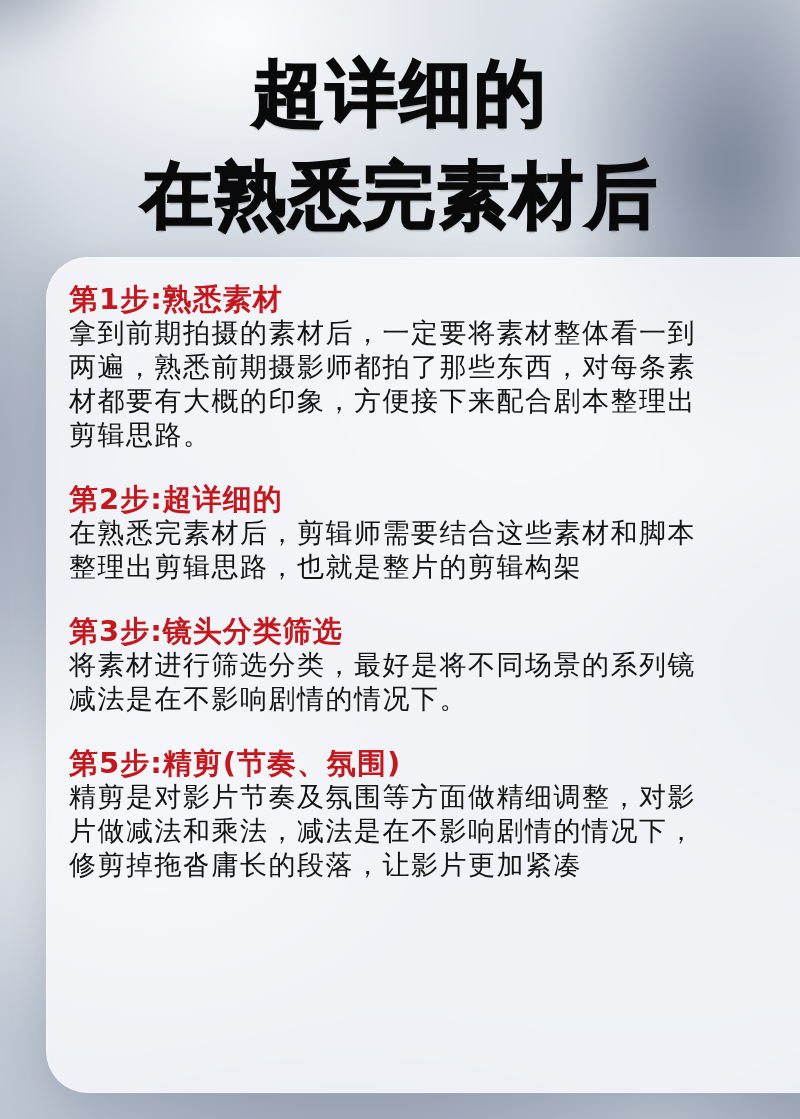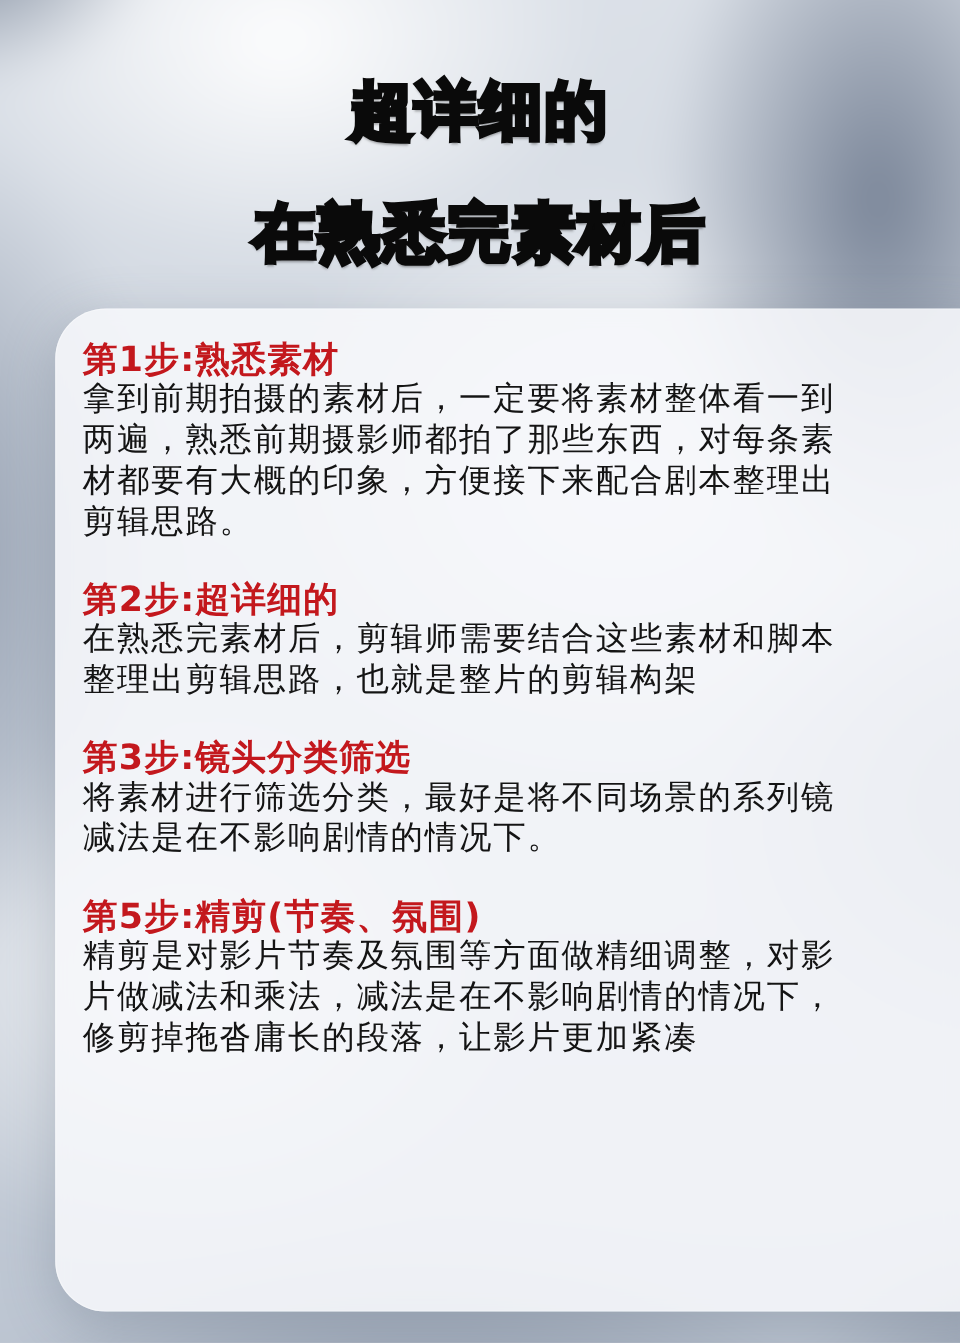--- a/index.html
+++ b/index.html
@@ -32,22 +32,22 @@
     filter: blur(18px);
     transform: scale(1.06);
   }
   .poster-title {
     position: absolute;
     top: 42px;
     left: 0;
     width: 100%;
     text-align: center;
     color: #0a0a0a;
-    font-weight: 700;
-    font-size: 52px;
+    font-weight: 400;
+    font-size: 72px;
     line-height: 102px;
     letter-spacing: 2px;
     -webkit-text-stroke: 4px #0a0a0a;
     text-shadow: 0 3px 2px rgba(20,20,20,0.35);
   }
   .card {
     position: absolute;
     left: 46px;
     top: 257px;
     width: 800px;

